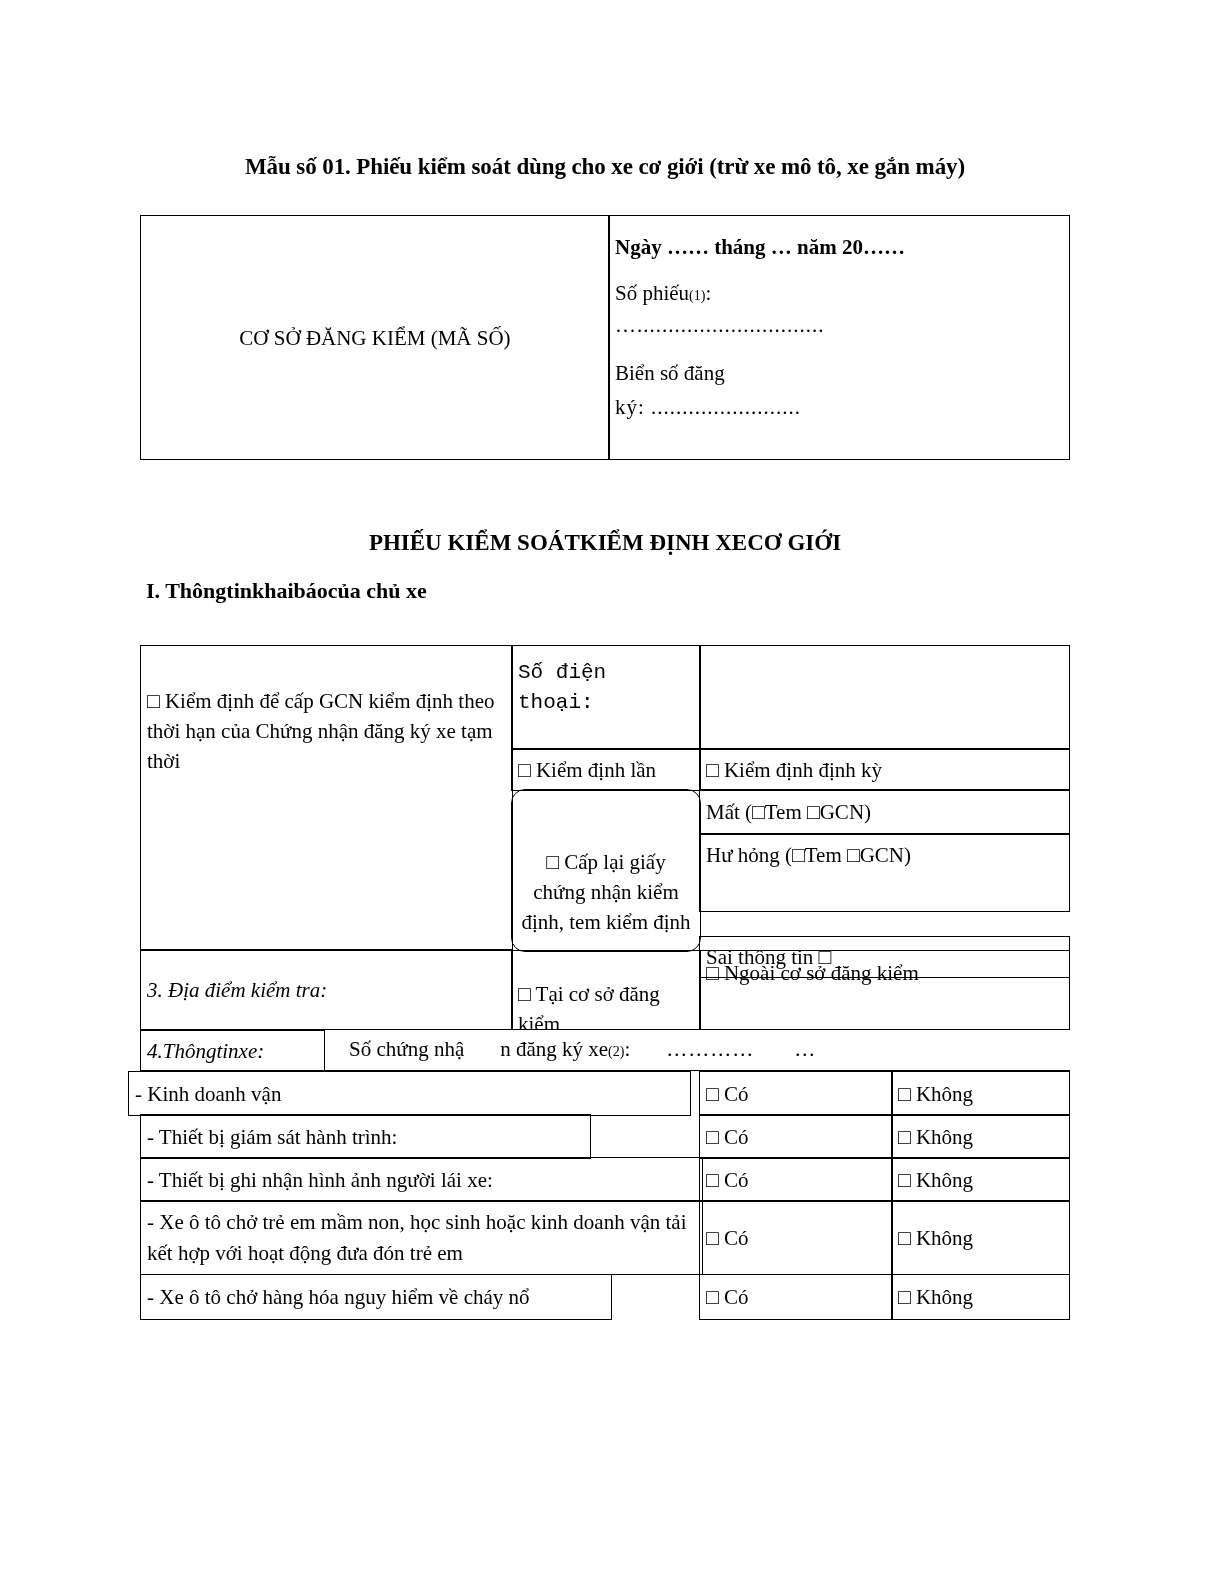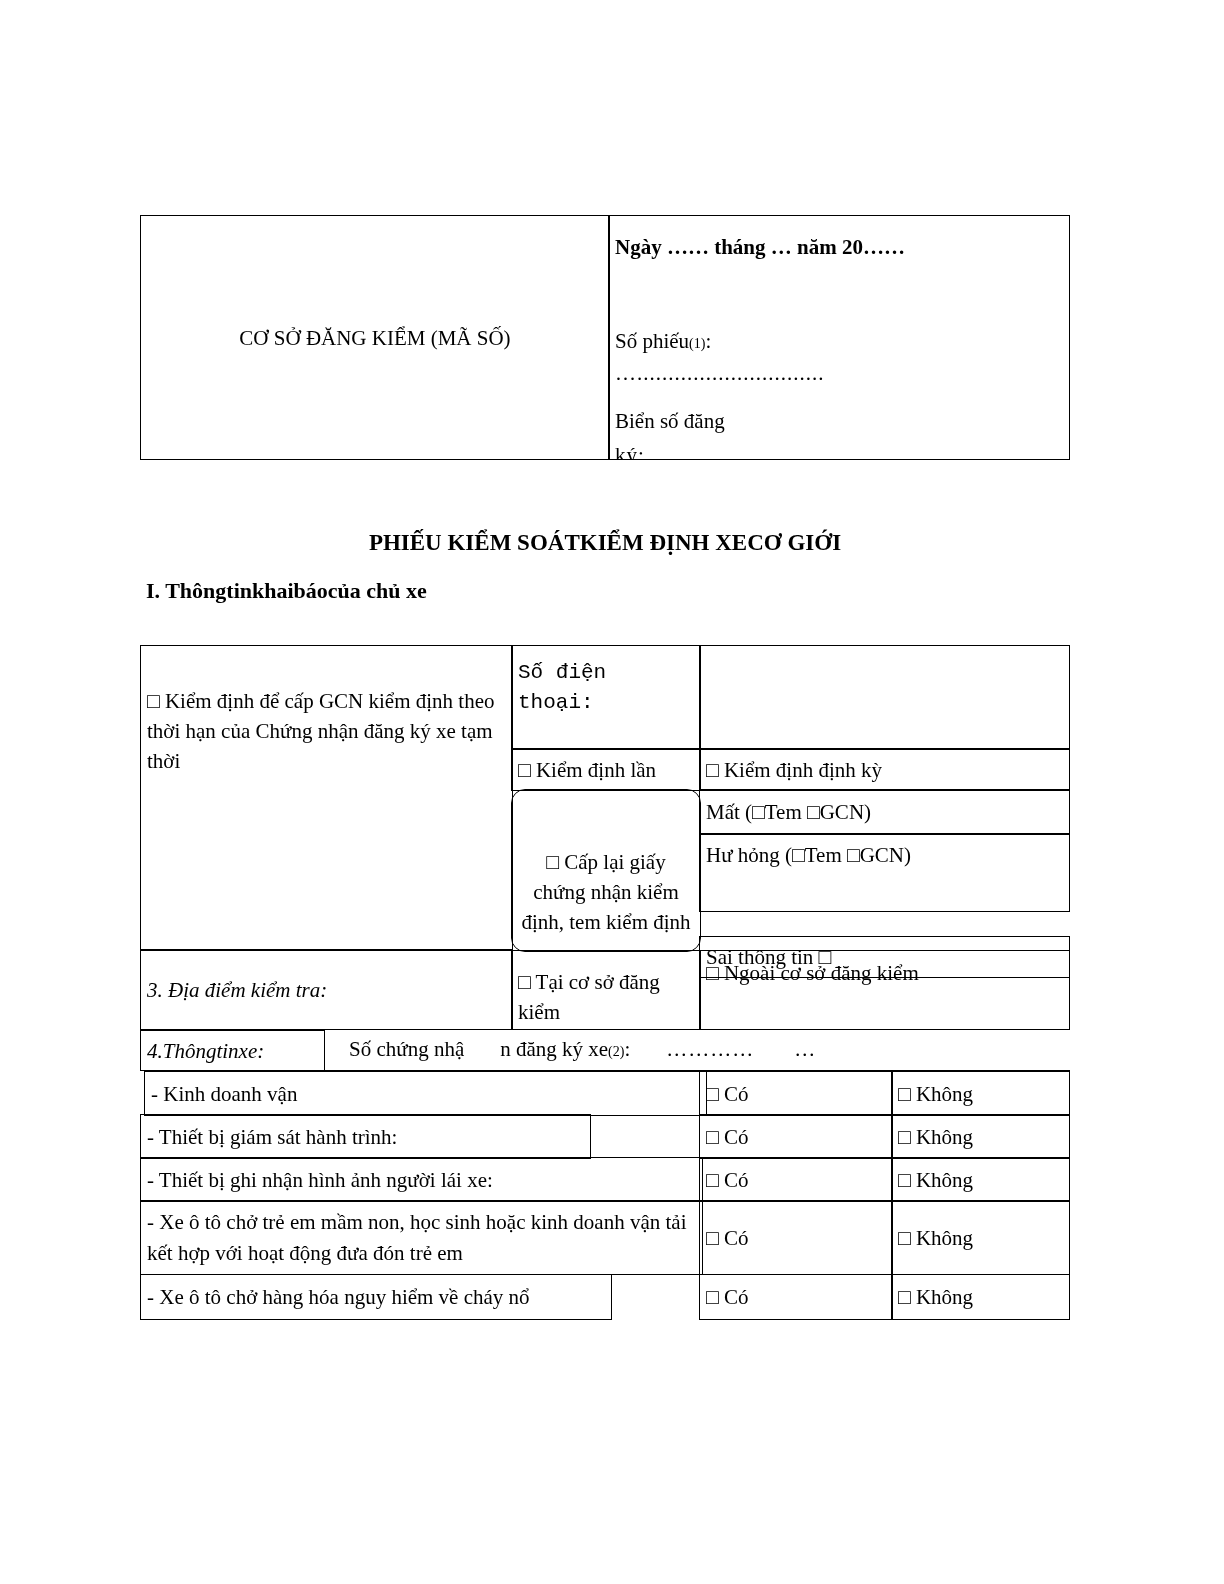--- a/index.html
+++ b/index.html
@@ -91,34 +91,35 @@
 
   .clip-text {
     line-height: 30px;
   }
 </style>
 </head>
 <body>
 
 <div class="page">
 
+  <div class="doc-title">Mẫu số 01. Phiếu kiểm soát dùng cho xe cơ giới (trừ xe mô tô, xe gắn máy)</div>
 
   <div>
 
     <div class="cell" style="left:140px; top:215px; width:470px; height:245px;">
       <div class="v-center-blk">
         <div class="inner center-txt" style="width:100%;">CƠ SỞ ĐĂNG KIỂM (MÃ SỐ)</div>
       </div>
     </div>
 
     <div class="cell" style="left:608px; top:215px; width:462px; height:245px; border-left-width:1.6px;">
       <div class="inner" style="padding-top:16px;">
         <div style="height:46px;font-weight:bold;">Ngày …… tháng … năm 20……</div>
 
-        <div style="height:32px;margin-top:48px;" class="nowrap">
+        <div style="height:32px;" class="nowrap">
           <span>Số phiếu</span><span class="sup">(1)</span><span>:</span>
         </div>
 
         <div style="height:48px;" class="dotline">…..............................</div>
 
         <div style="height:34px;">Biển số đăng</div>
 
         <div class="dotline">ký: ........................</div>
       </div>
     </div>
@@ -178,42 +179,42 @@
       </div>
     </div>
 
     <div class="cell" style="left:140px; top:950px; width:373px; height:80px;">
       <div class="v-center-blk">
         <div class="inner ital nowrap">3. Địa điểm kiểm tra:</div>
       </div>
     </div>
 
     <div class="cell" style="left:511px; top:950px; width:190px; height:80px;">
-      <div class="inner clip-text" style="padding-top:16px;">□ Tại cơ sở đăng kiểm</div>
+      <div class="inner clip-text" style="padding-top:16px;margin-top:12px;">□ Tại cơ sở đăng kiểm</div>
     </div>
 
     <div class="cell" style="left:699px; top:950px; width:371px; height:80px;">
       <div class="inner nowrap" style="padding-top:7px;">□ Ngoài cơ sở đăng kiểm</div>
     </div>
 
     <div class="cell" style="left:140px; top:1030px; width:185px; height:41px;">
       <div class="v-center-blk">
         <div class="inner ital nowrap">4.Thôngtinxe:</div>
       </div>
     </div>
 
     <div class="cell" style="left:323px; top:1030px; width:747px; height:41px; border-left:none; border-top:none; border-right:none;">
       <div class="v-center-blk">
         <div class="inner nowrap" style="padding-left:26px;">
           <span>Số chứng nhậ</span><span style="display:inline-block;width:36px;"></span><span>n đăng ký xe</span><span class="sup">(2)</span><span>:</span><span style="display:inline-block;width:36px;"></span><span class="dotline">…………</span><span style="display:inline-block;width:40px;"></span><span class="dotline">…</span>
         </div>
       </div>
     </div>
 
-    <div class="cell" style="left:144px; top:1071px; width:563px; height:45px;">
+    <div class="cell" style="left:128px; top:1071px; width:563px; height:45px;">
       <div class="v-center-blk">
         <div class="inner nowrap">- Kinh doanh vận</div>
       </div>
     </div>
     <div class="cell" style="left:699px; top:1071px; width:194px; height:45px;">
       <div class="v-center-blk">
         <div class="inner nowrap">□ Có</div>
       </div>
     </div>
     <div class="cell" style="left:891px; top:1071px; width:179px; height:45px;">

